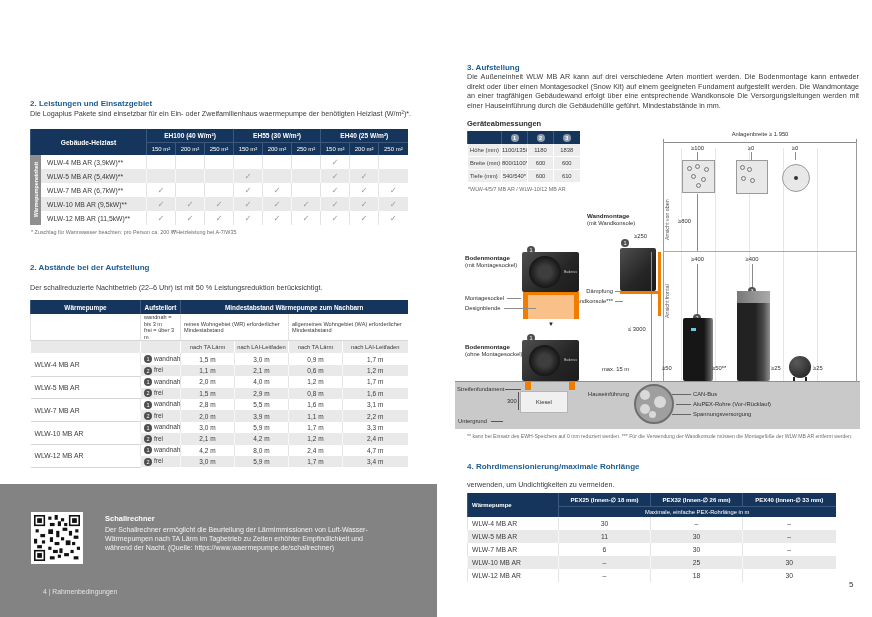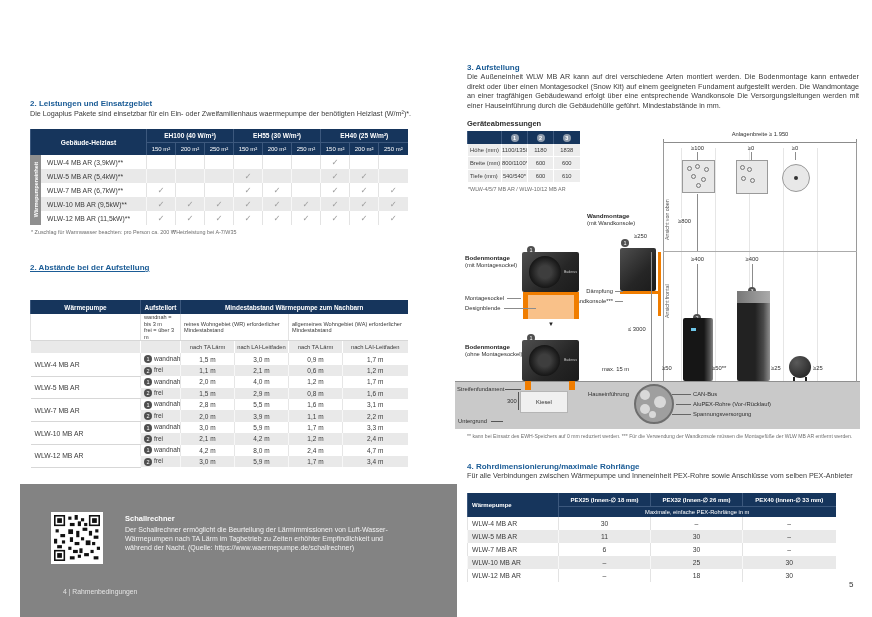--- a/index.html
+++ b/index.html
@@ -148,21 +148,22 @@
         </tr>
       </tbody>
     </table>
 
     <div class="ab" style="left:30px;top:155px;width:11px;height:70px;background:#8f8f8f;display:flex;align-items:center;justify-content:center;">
       <span class="vtext" style="font-size:5.3px;color:#fff;font-weight:700;">Wärmepumpeneinheit</span>
     </div>
     <div class="ab fn" style="left:31px;top:229px;">* Zuschlag für Warmwasser beachten: pro Person ca. 200 W</div>
     <div class="ab fn" style="left:172px;top:229px;">**Heizleistung bei A-7/W35</div>
 
-    <div class="ab sh" style="left:30px;top:263px;text-decoration:underline;">2. Abstände bei der Aufstellung</div>
+    <div class="ab sh" style="left:30px;top:263px;">2. Abstände bei der Aufstellung</div>
+    <div class="ab bt" style="left:30px;top:283px;width:400px;">Der schallreduzierte Nachtbetrieb (22–6 Uhr) ist mit 50 % Leistungsreduktion berücksichtigt.</div>
 
     <table class="ab t2" style="left:30px;top:300px;width:377px;">
       <colgroup>
           <col style="width:110px">
           <col style="width:40px">
           <col style="width:54px">
           <col style="width:54px">
           <col style="width:54px">
           <col style="width:65px">
         </colgroup>
@@ -262,21 +263,21 @@
         <tr class="shade">
           <td class="ort"><span class="badge">2</span><span>frei</span></td>
           <td>3,0 m</td>
           <td>5,9 m</td>
           <td>1,7 m</td>
           <td>3,4 m</td>
         </tr>
       </tbody>
     </table>
 
-    <div class="ab" style="left:0;top:484px;width:437px;height:133px;background:#838383;margin-left:20px;">
+    <div class="ab" style="left:0;top:484px;width:437px;height:133px;background:#838383;">
       <div class="ab" style="left:31px;top:28px;width:52px;height:52px;background:#fff;">
         <svg width="52" height="52" viewBox="0 0 29 29" style="position:absolute;left:3px;top:3px;width:46px;height:46px;">
           <g fill="#111">
             <rect x="0" y="0" width="7" height="7"></rect>
               <rect x="1" y="1" width="5" height="5" fill="#fff"></rect>
               <rect x="2" y="2" width="3" height="3"></rect>
             <rect x="22" y="0" width="7" height="7"></rect>
               <rect x="23" y="1" width="5" height="5" fill="#fff"></rect>
               <rect x="24" y="2" width="3" height="3"></rect>
             <rect x="0" y="22" width="7" height="7"></rect>
@@ -502,21 +503,21 @@
       <div class="ab dlab" style="left:238px;top:263px;">CAN-Bus</div>
       <div class="ab dline" style="left:221px;top:276px;width:15px;height:1px;background:#666;"></div>
       <div class="ab dlab" style="left:238px;top:273px;">AluPEX-Rohre (Vor-/Rücklauf)</div>
       <div class="ab dline" style="left:217px;top:286px;width:19px;height:1px;background:#666;"></div>
       <div class="ab dlab" style="left:238px;top:283px;">Spannungsversorgung</div>
 
       <div class="ab" style="left:12px;top:305px;font-size:5.1px;color:#6e6e6e;white-space:nowrap;">** kann bei Einsatz des EWH-Speichers auf 0 mm reduziert werden. *** Für die Verwendung der Wandkonsole müssen die Montagefüße der WLW MB AR entfernt werden.</div>
     </div>
 
     <div class="ab sh" style="left:30px;top:462px;">4. Rohrdimensionierung/maximale Rohrlänge</div>
-    <div class="ab bt" style="left:30px;top:471px;width:400px;">Für alle Verbindungen zwischen Wärmepumpe und Inneneinheit PEX-Rohre sowie Anschlüsse vom selben PEX-Anbieter</div>
+    <div class="ab bt" style="left:30px;top:480px;width:400px;">verwenden, um Undichtigkeiten zu vermeiden.</div>
 
     <table class="ab t4 nav" style="left:30px;top:493px;width:368px;">
       <colgroup>
           <col style="width:91px">
           <col style="width:92px">
           <col style="width:92px">
           <col style="width:93px">
         </colgroup>
       <thead>
         <tr>

